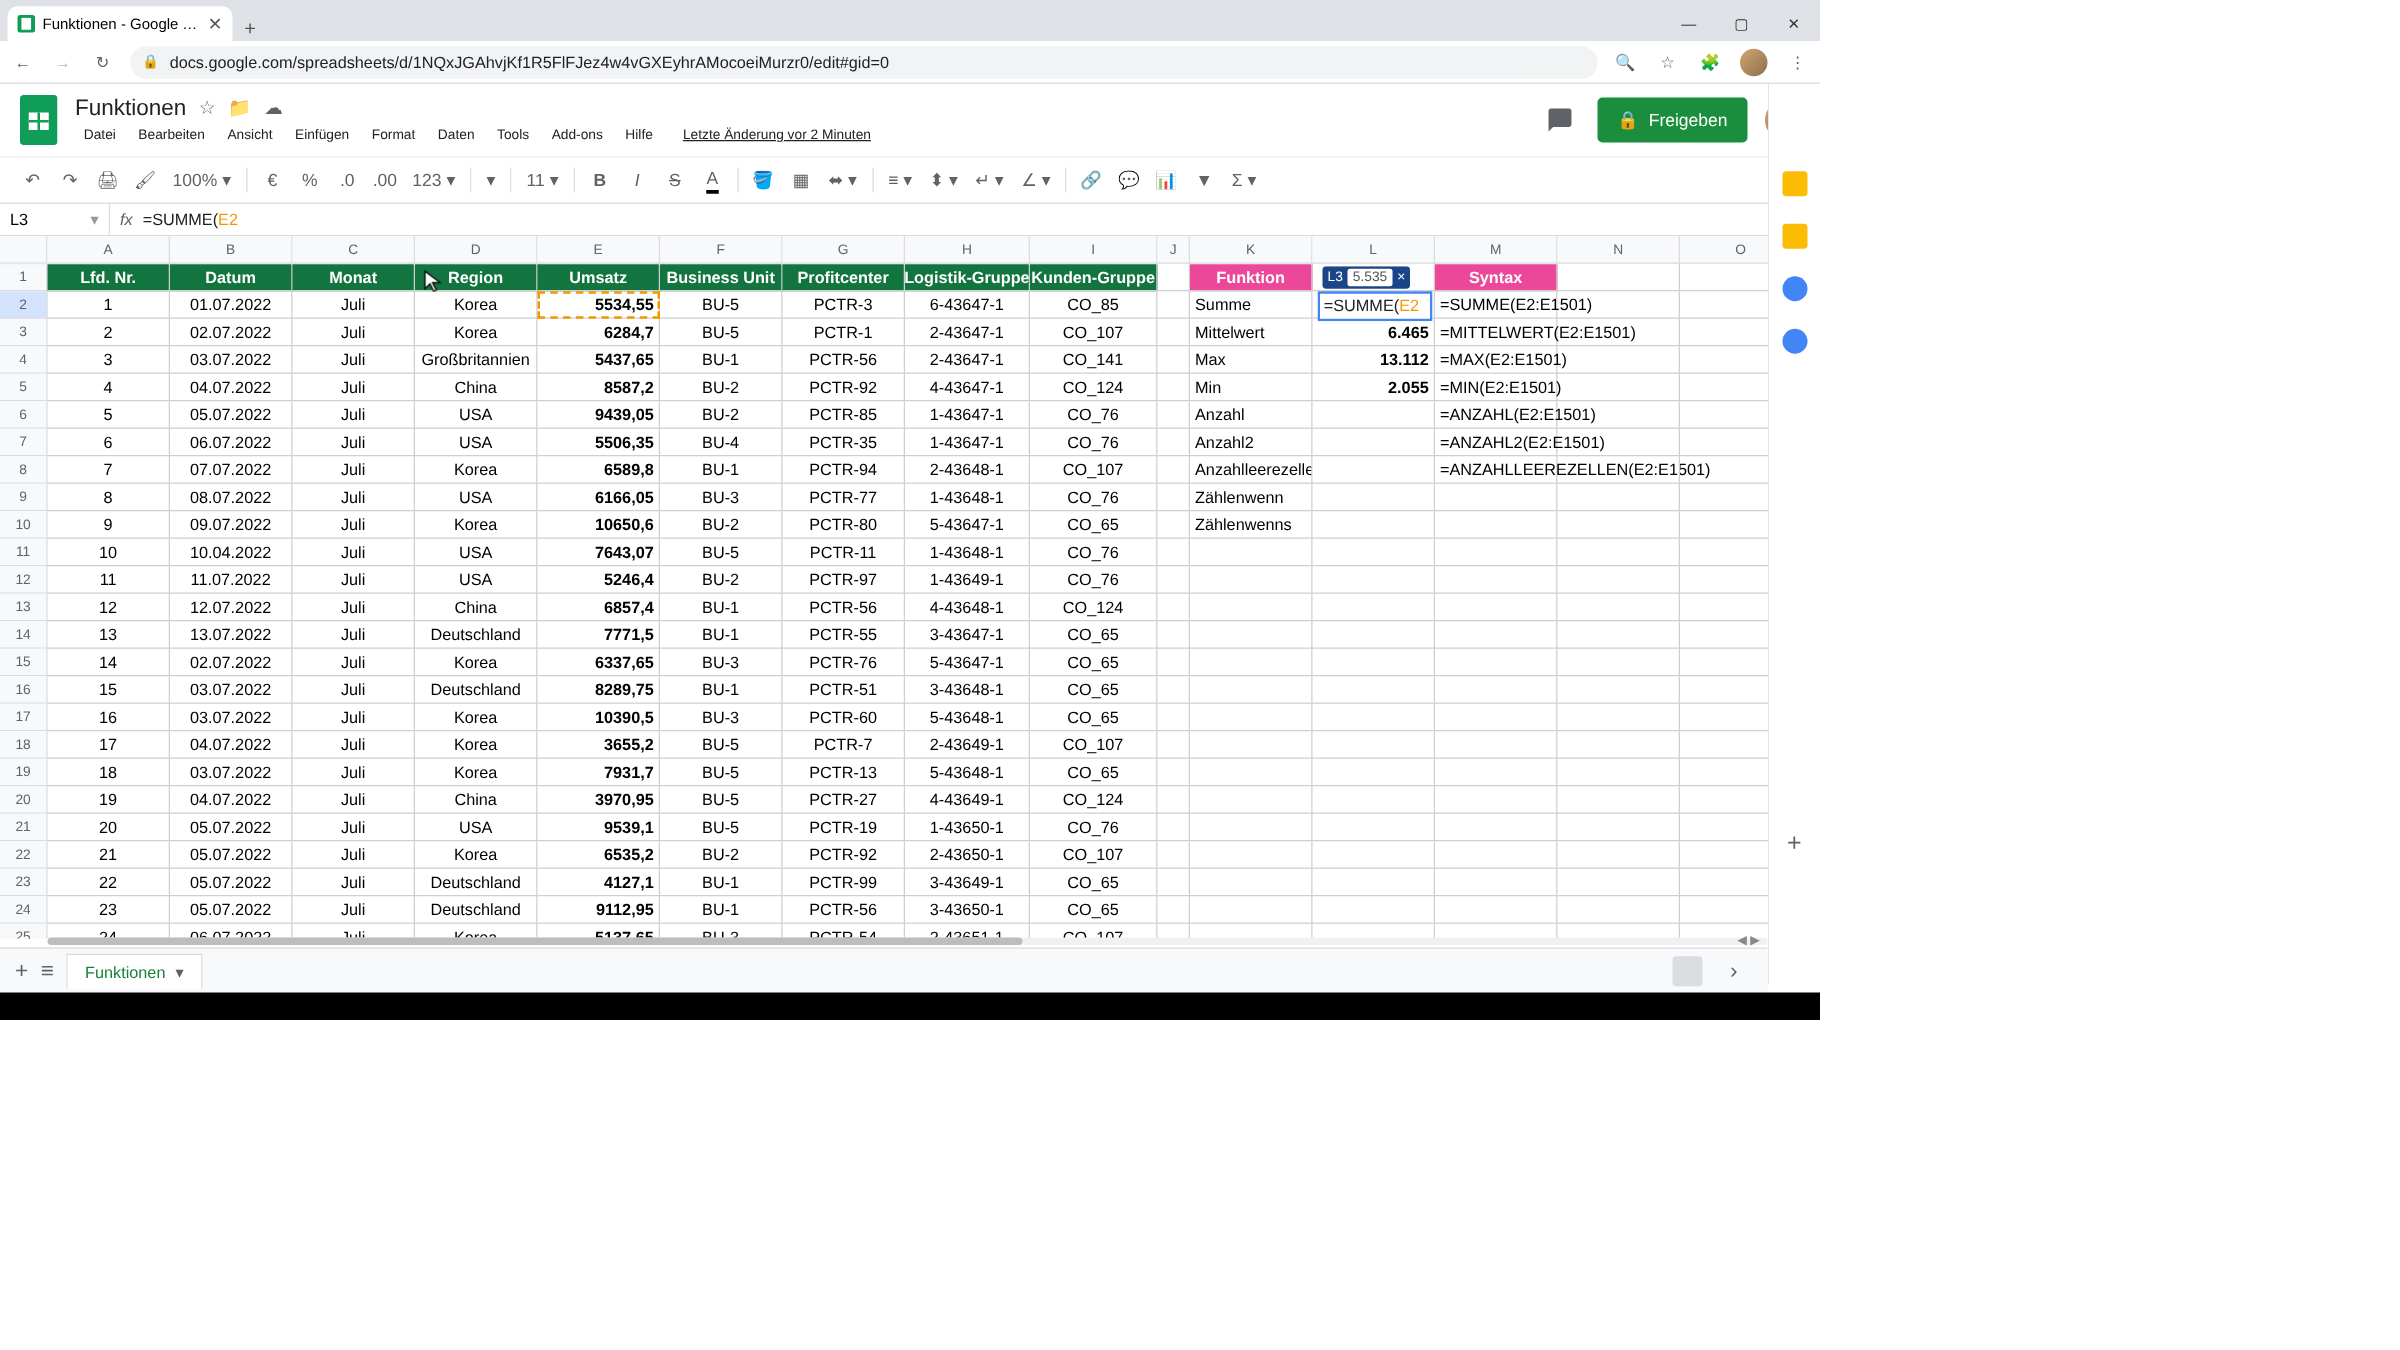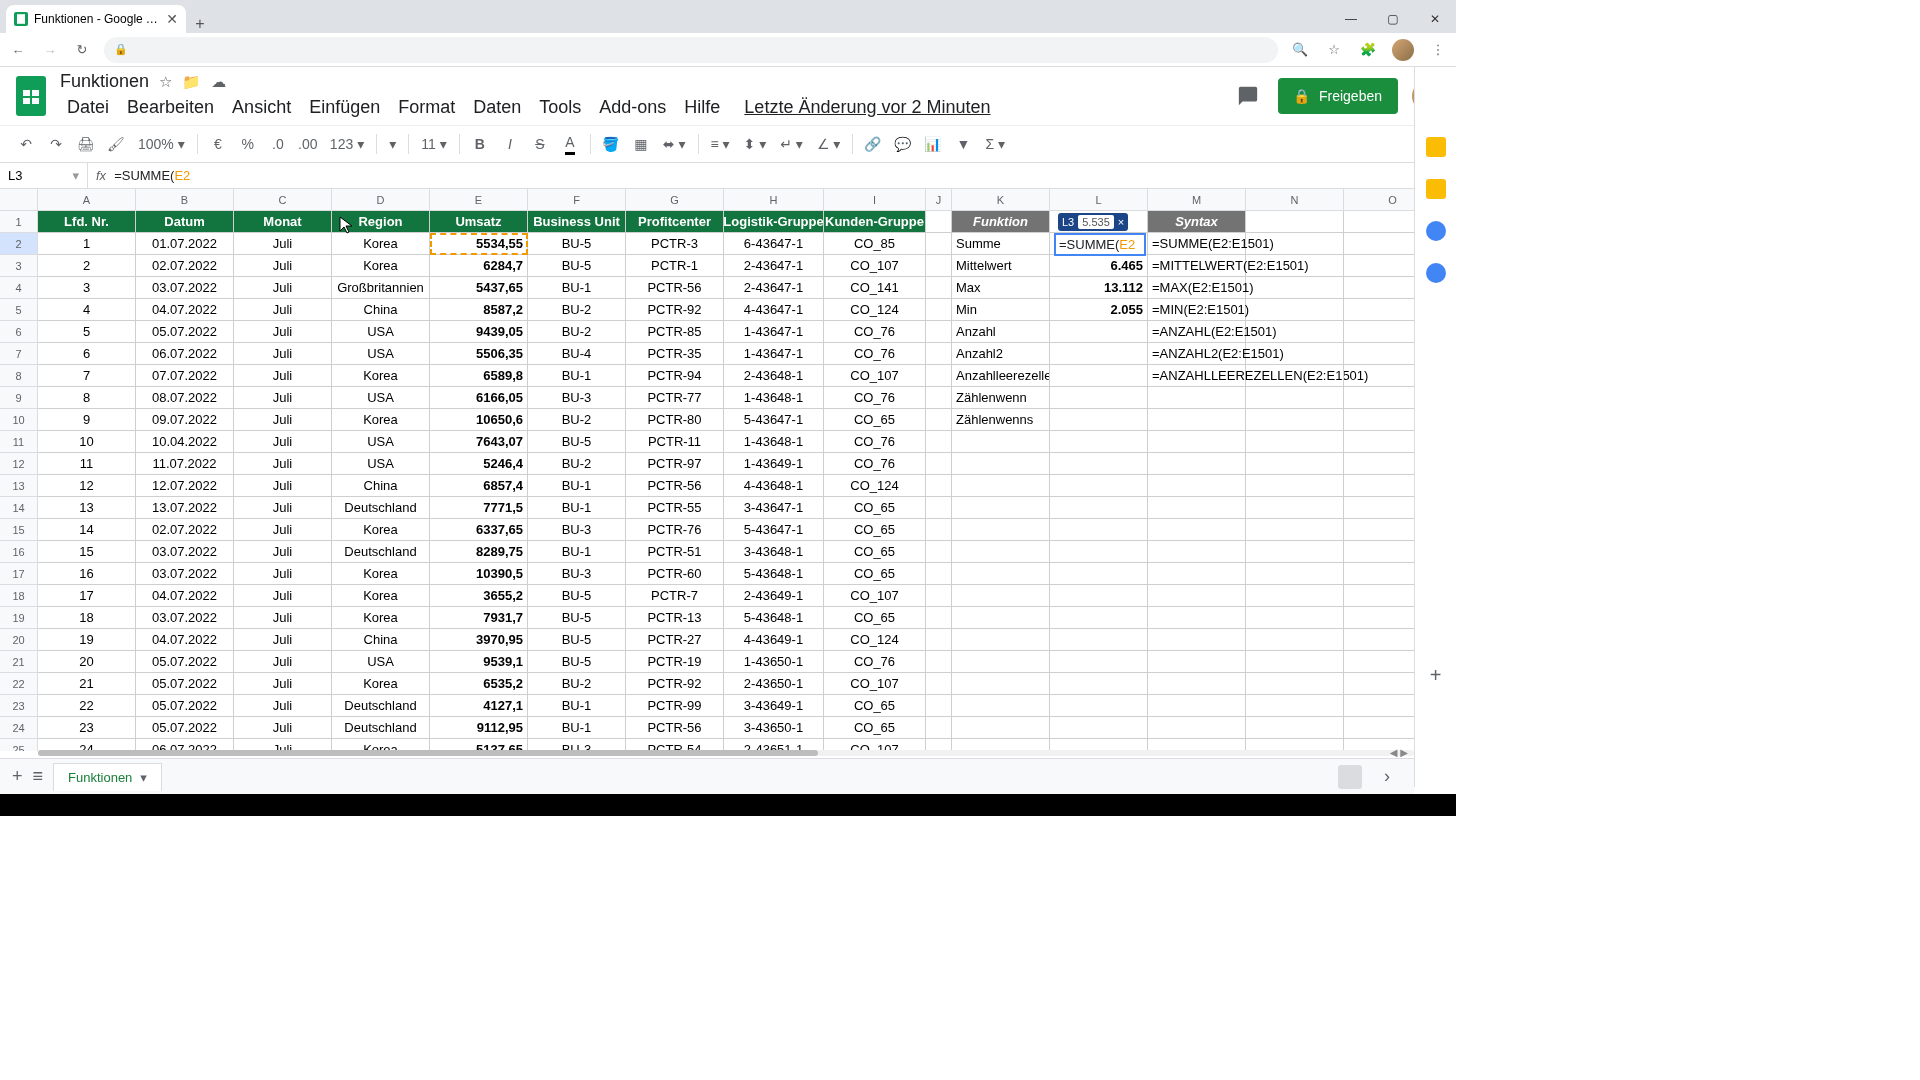--- a/index.html
+++ b/index.html
@@ -26,21 +26,21 @@
 
 
 .sheets-header { height: 58px; display: flex; align-items: center; padding: 6px 12px; gap: 10px; }
 .sheets-logo { width: 38px; height: 48px; display: flex; align-items: center; justify-content: center; }
 .sheets-logo svg { width: 30px; height: 40px; }
 .doc-info { flex: 1; display: flex; flex-direction: column; gap: 2px; }
 .doc-title-row { display: flex; align-items: center; gap: 10px; }
 .doc-title { font-size: 18px; color: #202124; }
 .doc-icon { color: #5f6368; font-size: 15px; cursor: pointer; }
 .menubar { display: flex; gap: 4px; align-items: center; }
-.menubar span { font-size: 18px; color: #202124; padding: 3px 7px; cursor: pointer; }
+.menubar span { font-size: 11px; color: #202124; padding: 3px 7px; cursor: pointer; }
 .last-edit { color: #5f6368; text-decoration: underline; margin-left: 6px; }
 .hdr-right { display: flex; align-items: center; gap: 14px; }
 .comment-btn { width: 32px; height: 32px; border-radius: 50%; display: flex; align-items: center; justify-content: center; cursor: pointer; }
 .share-btn { background: #1a8e3c; color: #fff; border-radius: 4px; height: 36px; padding: 0 16px; display: flex; align-items: center; gap: 8px; font-size: 14px; font-weight: 500; cursor: pointer; }
 .avatar-lg { width: 32px; height: 32px; border-radius: 50%; background: linear-gradient(135deg,#d4a574,#8b6f47); }
 
 
 .toolbar { height: 38px; border-top: 1px solid #eee; border-bottom: 1px solid #dadce0; display: flex; align-items: center; padding: 0 12px; gap: 2px; }
 .tool { width: 28px; height: 28px; display: flex; align-items: center; justify-content: center; color: #5f6368; cursor: pointer; font-size: 14px; }
 .tool.wide { width: auto; padding: 0 6px; gap: 4px; }
@@ -61,21 +61,21 @@
 
 .grid-wrap { position: relative; height: 562px; overflow: hidden; }
 .grid { display: grid; grid-template-columns: 38px 98px 98px 98px 98px 98px 98px 98px 100px 102px 26px 98px 98px 98px 98px 98px; font-size: 13px; }
 .col-h { background: #f8f9fa; border-right: 1px solid #dadce0; border-bottom: 1px solid #dadce0; height: 22px; display: flex; align-items: center; justify-content: center; color: #5f6368; font-size: 11px; position: sticky; top: 0; }
 .row-h { background: #f8f9fa; border-right: 1px solid #dadce0; border-bottom: 1px solid #dadce0; display: flex; align-items: center; justify-content: center; color: #5f6368; font-size: 11px; }
 .row-h.sel { background: #d3e3fd; }
 .cell { border-right: 1px solid #e0e0e0; border-bottom: 1px solid #e0e0e0; display: flex; align-items: center; justify-content: center; height: 22px; padding: 0 4px; white-space: nowrap; overflow: hidden; }
 .cell.left { justify-content: flex-start; }
 .cell.right { justify-content: flex-end; font-weight: bold; }
 .hdr-cell { background: #12743e; color: #fff; font-weight: bold; border-right: 1px solid #0d5c30; border-bottom: 1px solid #0d5c30; }
-.nav-hdr { background: #737373; color: #fff; font-weight: bold; font-style: italic; }
+.nav-hdr { background: #ec4899; color: #fff; font-weight: bold; }
 .grid.data .cell { border-right: 1px solid #cfcfcf; border-bottom: 1px solid #cfcfcf; }
 .sel-outline { outline: 2px dashed #f29900; outline-offset: -2px; }
 
 
 .right-panel { position: absolute; right: 0; top: 67px; width: 42px; height: 720px; border-left: 1px solid #dadce0; background: #fff; display: flex; flex-direction: column; align-items: center; padding-top: 70px; gap: 22px; }
 .rp-icon { width: 20px; height: 20px; border-radius: 3px; }
 
 
 .edit-overlay { position: absolute; background: #fff; border: 2px solid #4285f4; font-family: Consolas, monospace; font-size: 13px; padding: 2px 3px; z-index: 10; }
 .edit-overlay .fn { color: #202124; }
@@ -119,20 +119,21 @@
     <div>✕</div>
   </div>
 </div>
 
 <div class="addr-bar">
   <div class="nav-btn">←</div>
   <div class="nav-btn disabled">→</div>
   <div class="nav-btn">↻</div>
   <div class="addr-input">
     <span class="lock">🔒</span>
+    <span>docs.google.com/spreadsheets/d/1NQxJGAhvjKf1R5FlFJez4w4vGXEyhrAMocoeiMurzr0/edit#gid=0</span>
   </div>
   <div class="addr-icons">
     <span class="nav-btn">🔍</span>
     <span class="nav-btn">☆</span>
     <span class="nav-btn">🧩</span>
     <div class="avatar-sm"></div>
     <span class="nav-btn">⋮</span>
   </div>
 </div>
 

